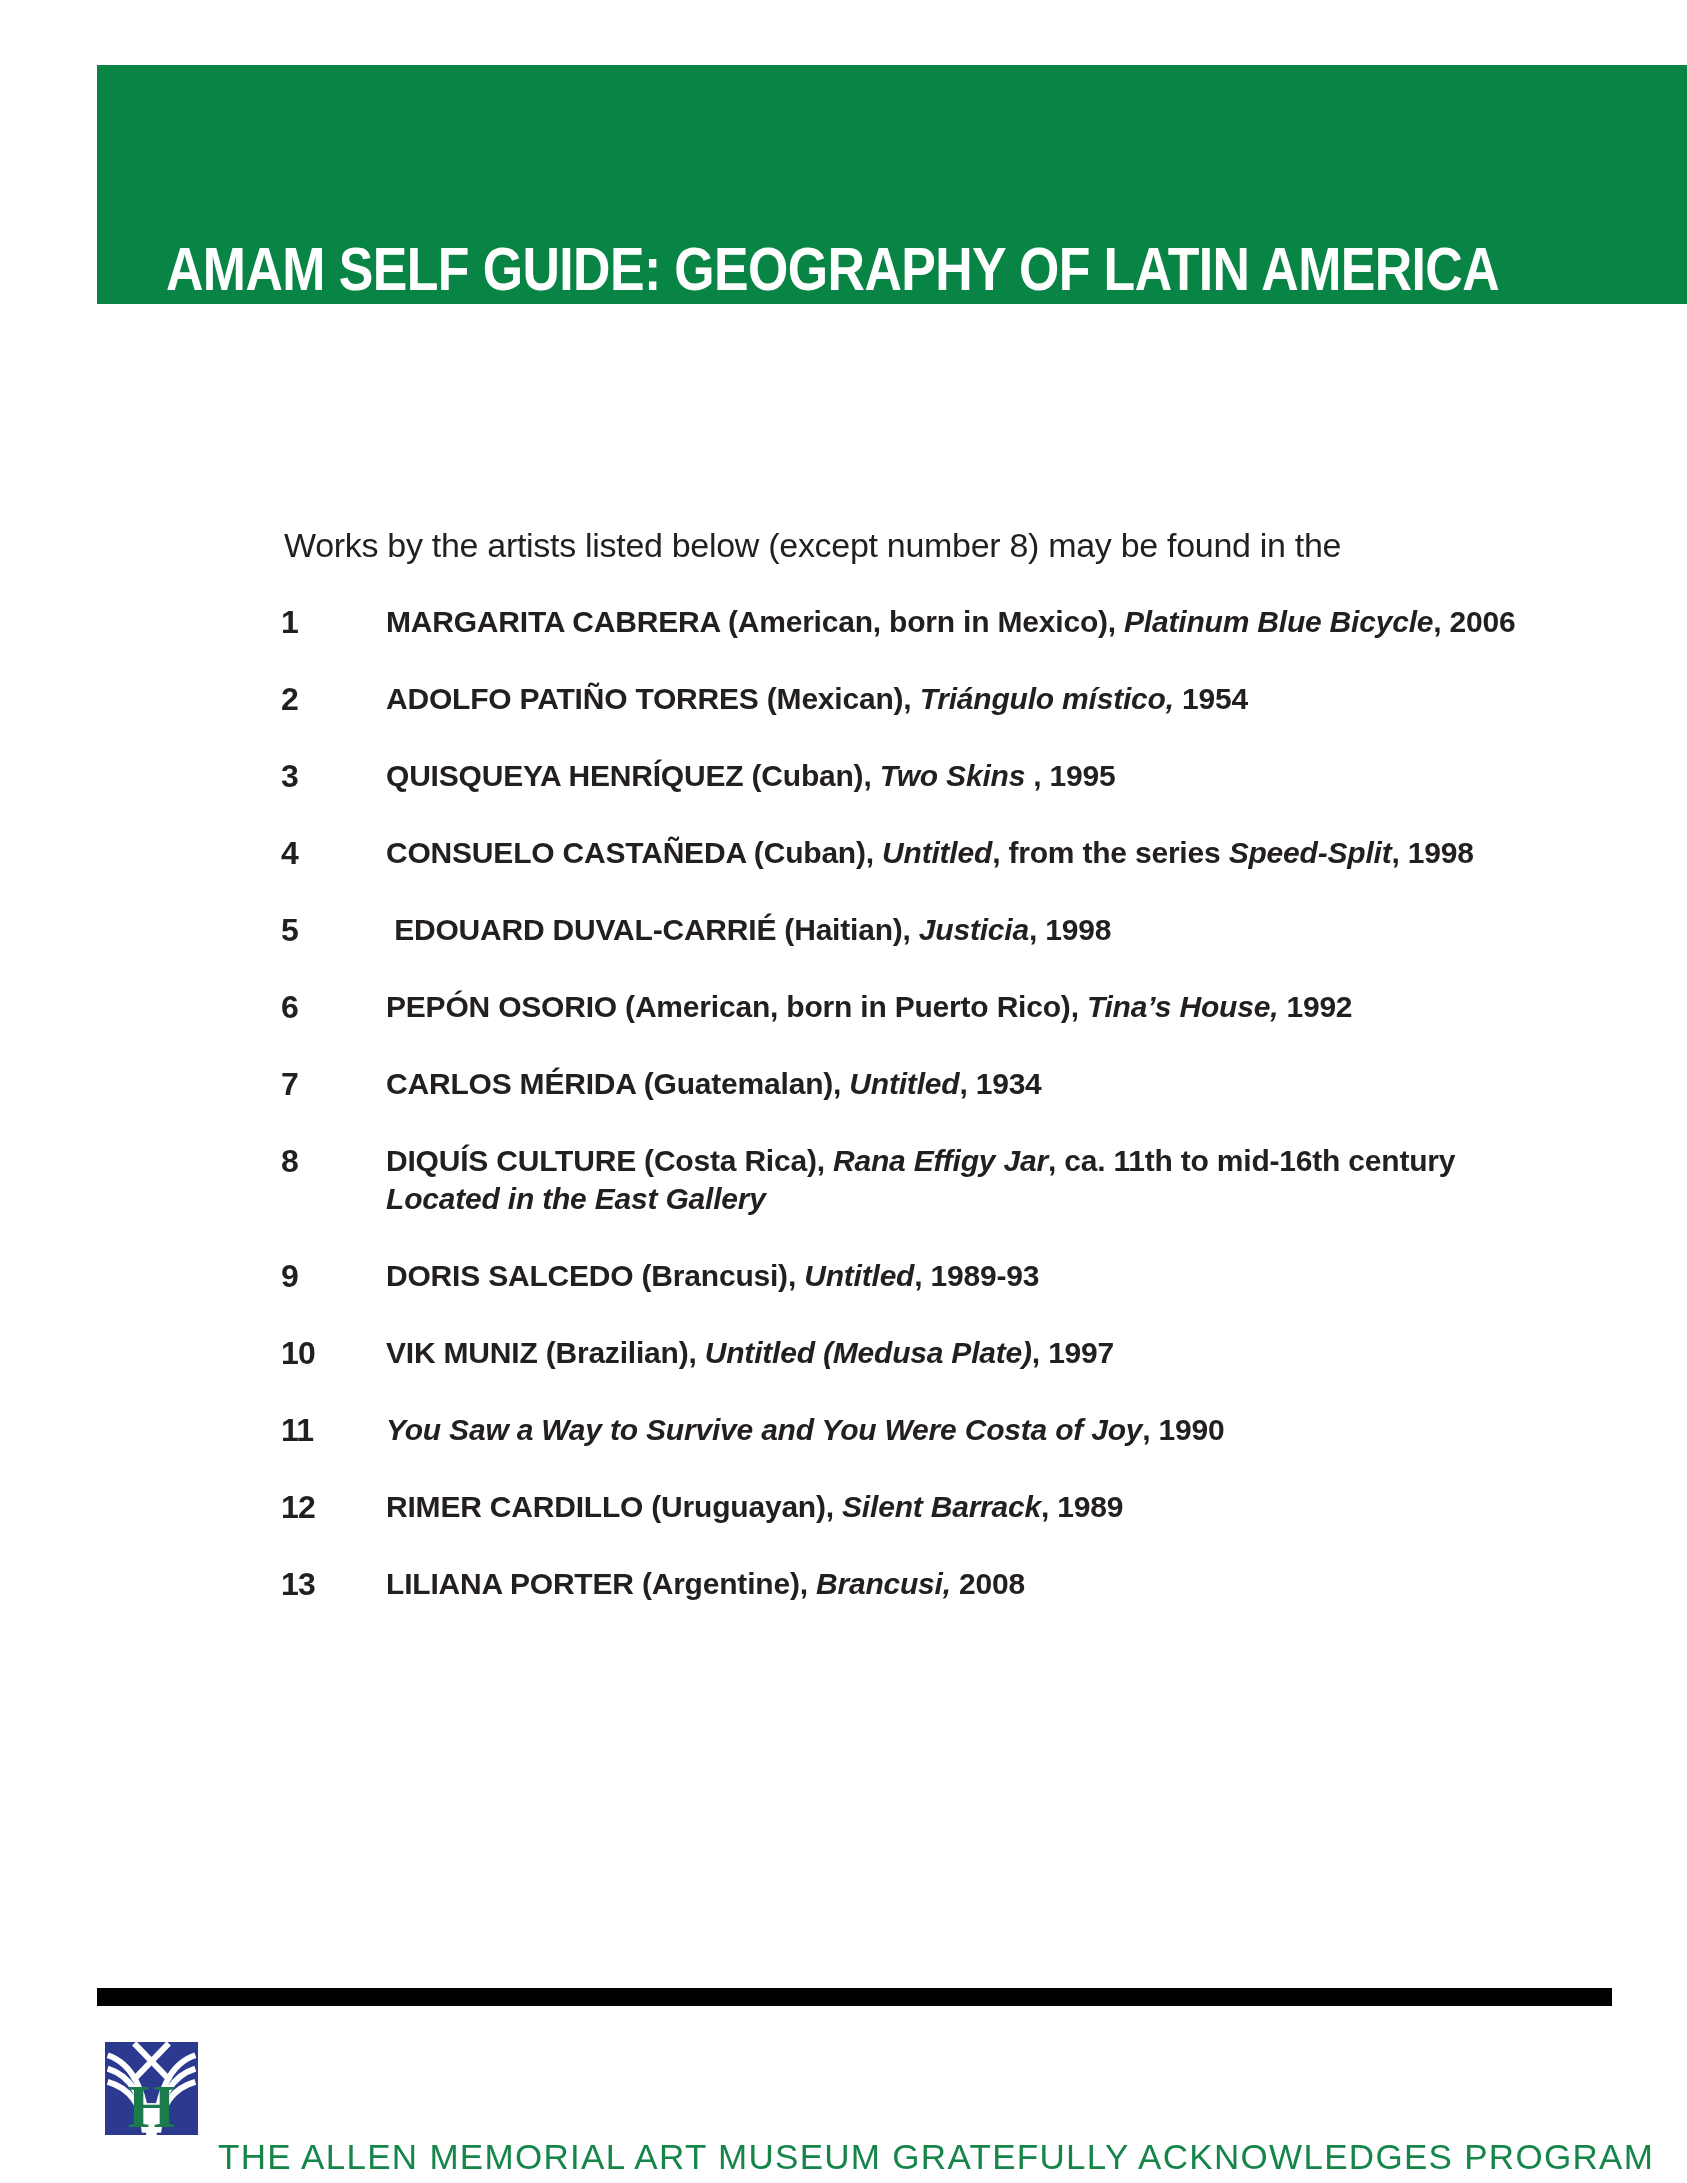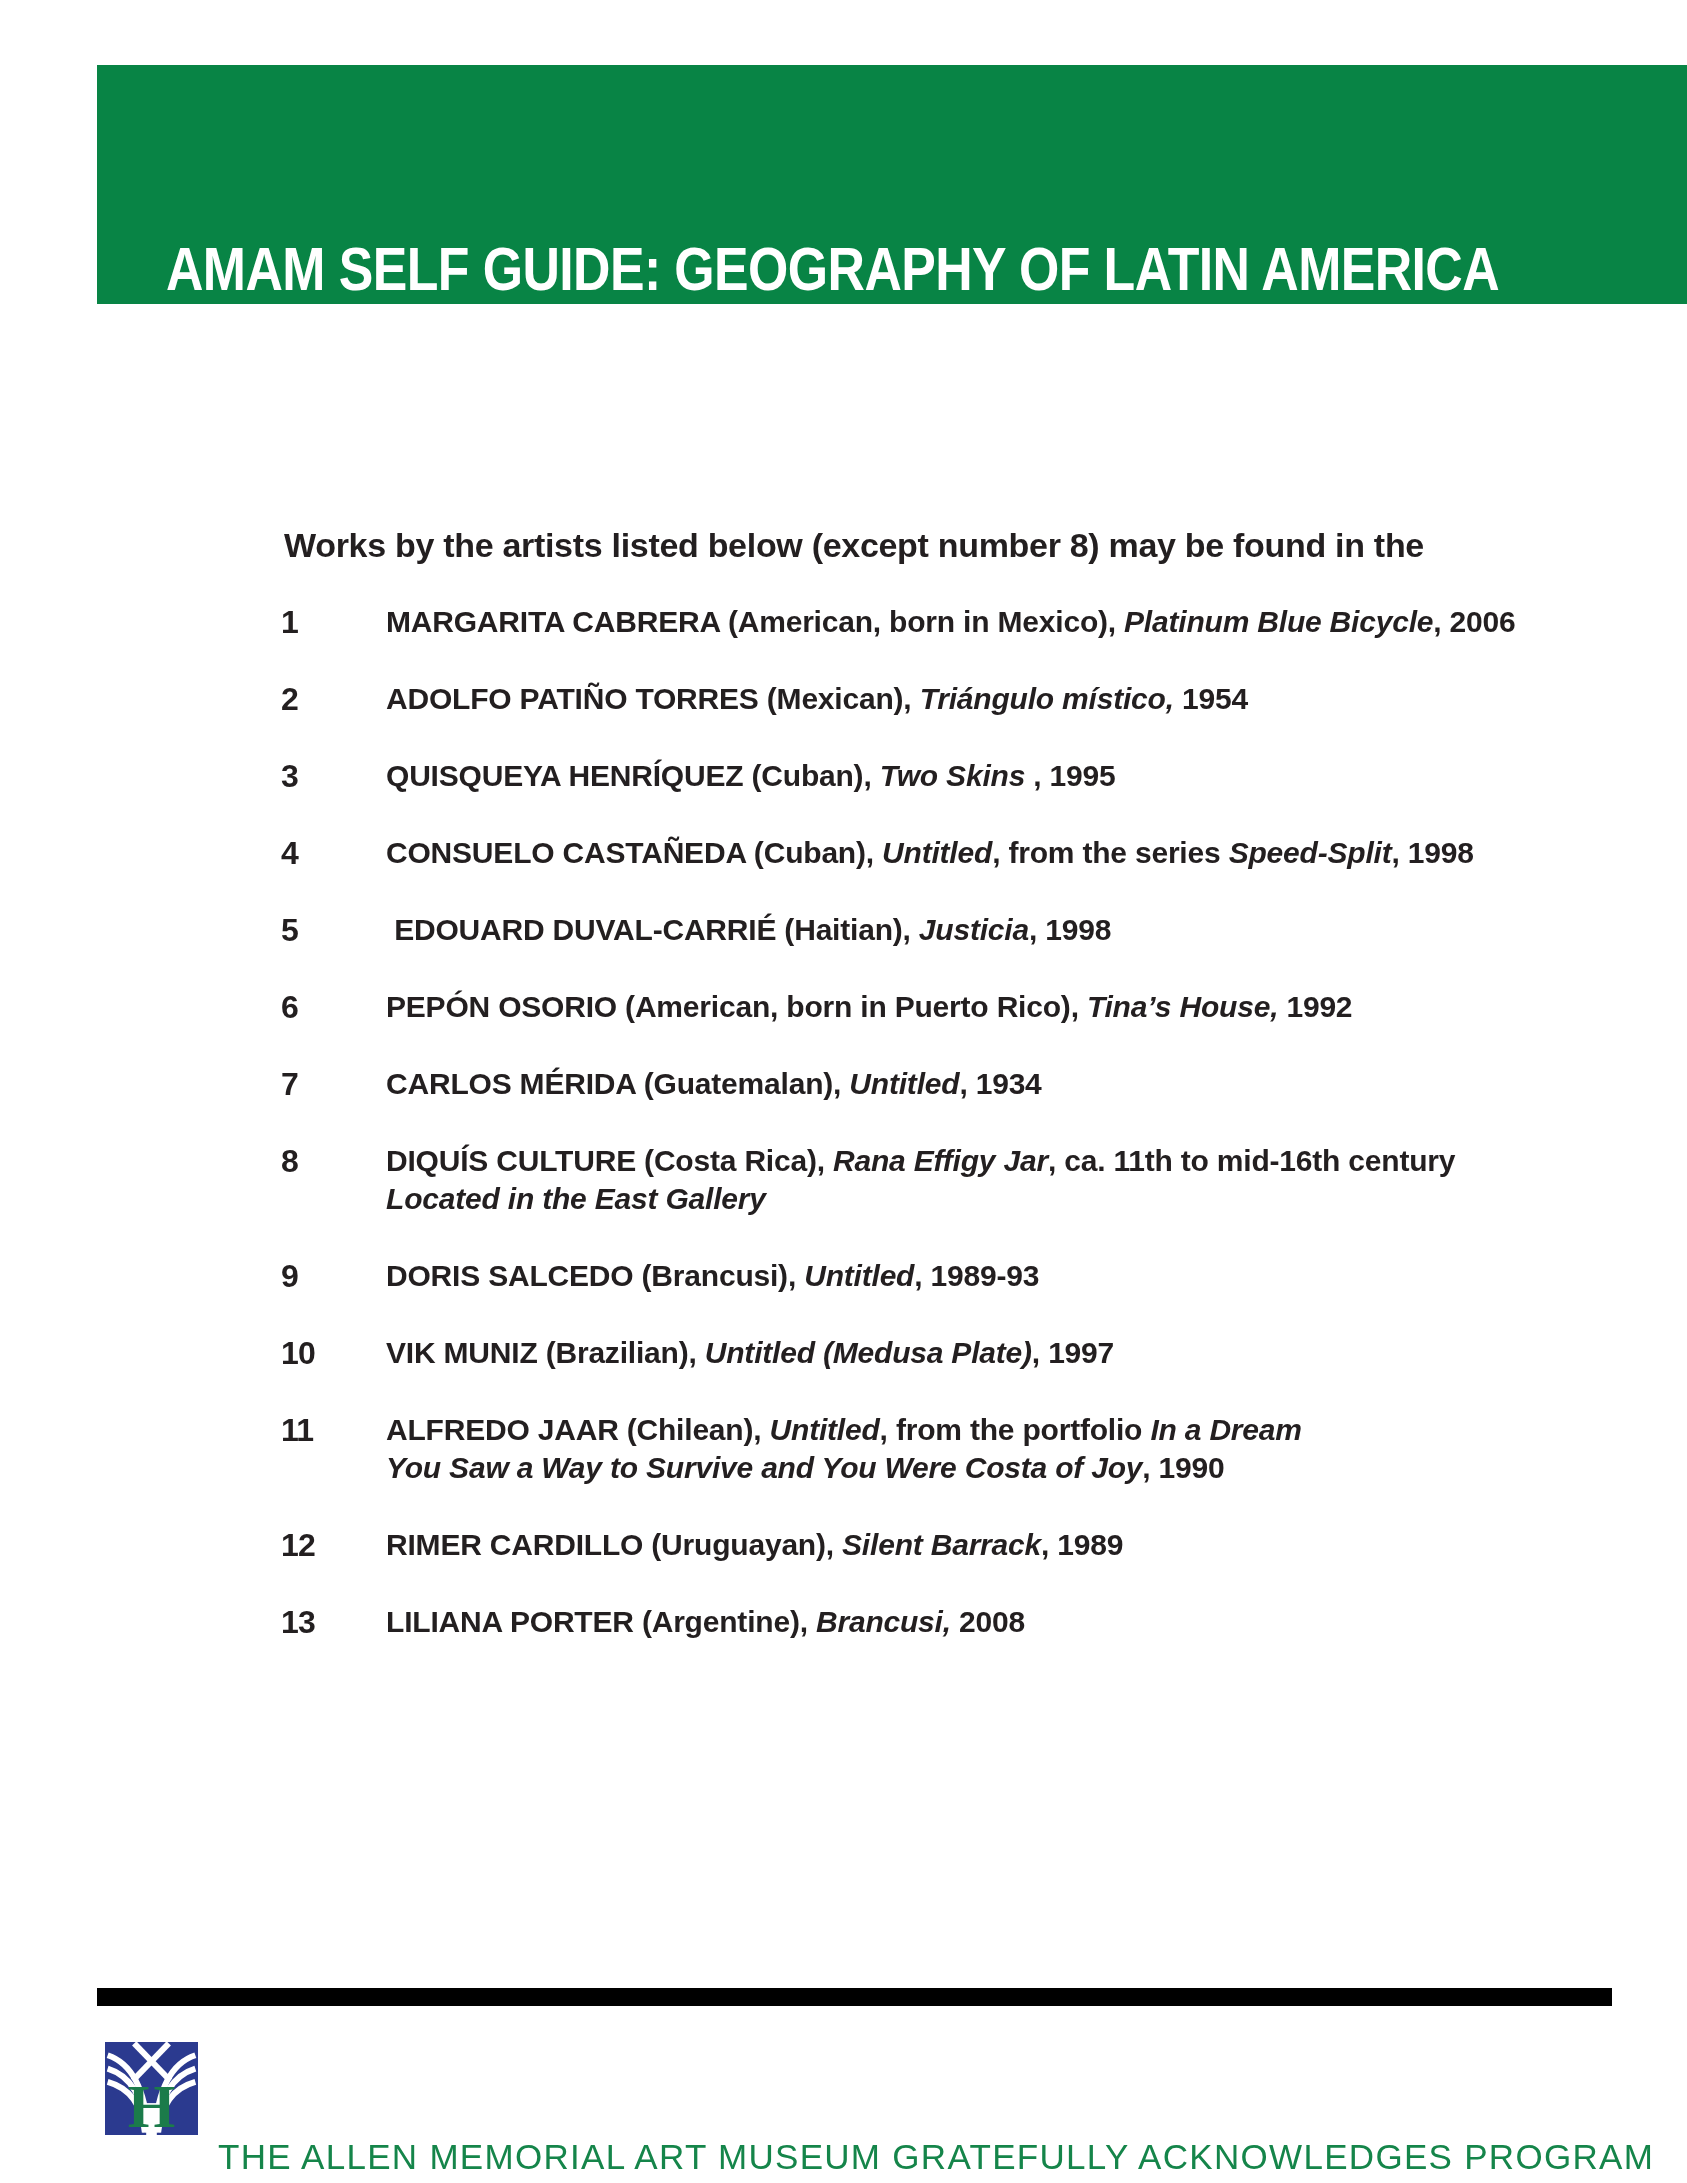--- a/index.html
+++ b/index.html
@@ -35,21 +35,21 @@
     white-space: pre;
     transform: scaleX(0.85);
     transform-origin: left center;
   }
 
   
   .intro {
     position: absolute;
     left: 284px; top: 450px;
     font-size: 34px;
-    font-weight: 700;
+    font-weight: 400;
     line-height: 38px;
     letter-spacing: -0.3px;
     white-space: pre;
   }
 
   
   .worklist {
     position: absolute;
     left: 281px; top: 603px;
     width: 1330px;
@@ -167,21 +167,20 @@
   </div>
   <div class="row">
     <div class="num">10</div>
     <div class="txt">
         <div class="rich-line"><span>VIK MUNIZ (Brazilian), </span><span class="it">Untitled (Medusa Plate)</span><span>, 1997</span></div>
       </div>
   </div>
   <div class="row">
     <div class="num">11</div>
     <div class="txt">
-        <div class="rich-line"><span>ALFREDO JAAR (Chilean), </span><span class="it">Untitled</span><span>, from the portfolio </span><span class="it">In a Dream</span></div>
         <div class="rich-line"><span class="it">You Saw a Way to Survive and You Were Costa of Joy</span><span>, 1990</span></div>
       </div>
   </div>
   <div class="row">
     <div class="num">12</div>
     <div class="txt">
         <div class="rich-line"><span>RIMER CARDILLO (Uruguayan), </span><span class="it">Silent Barrack</span><span>, 1989</span></div>
       </div>
   </div>
   <div class="row">

